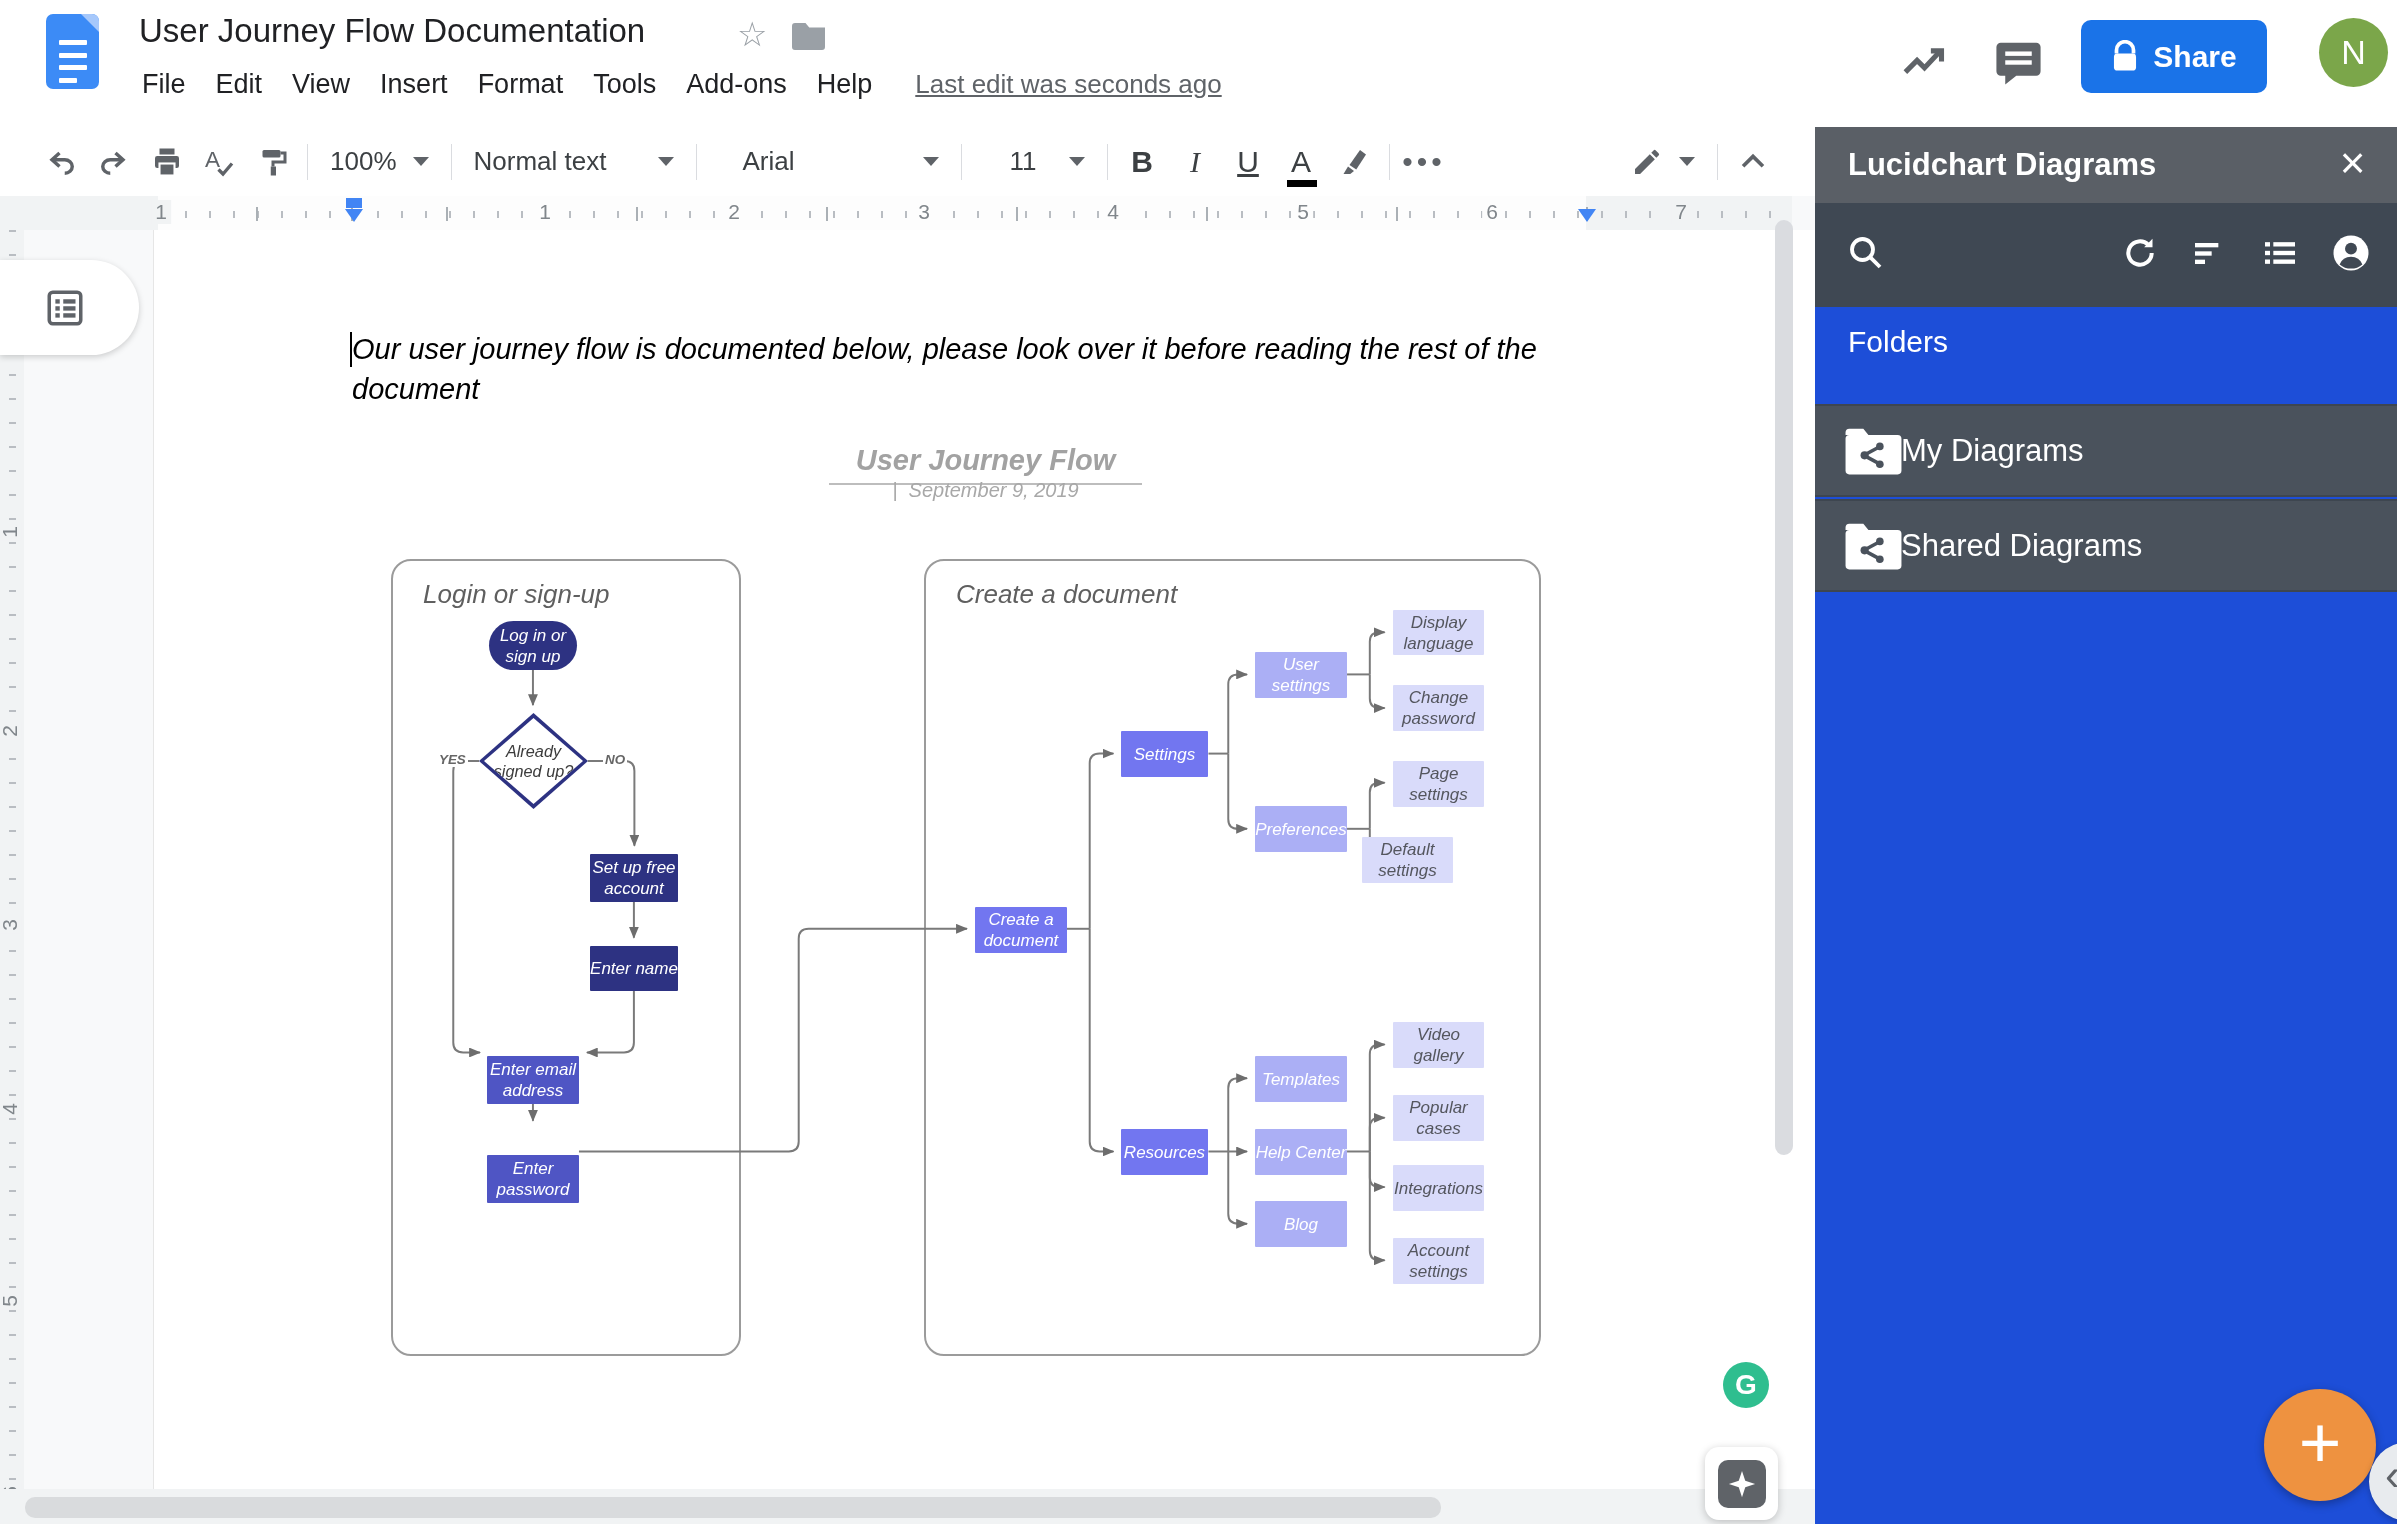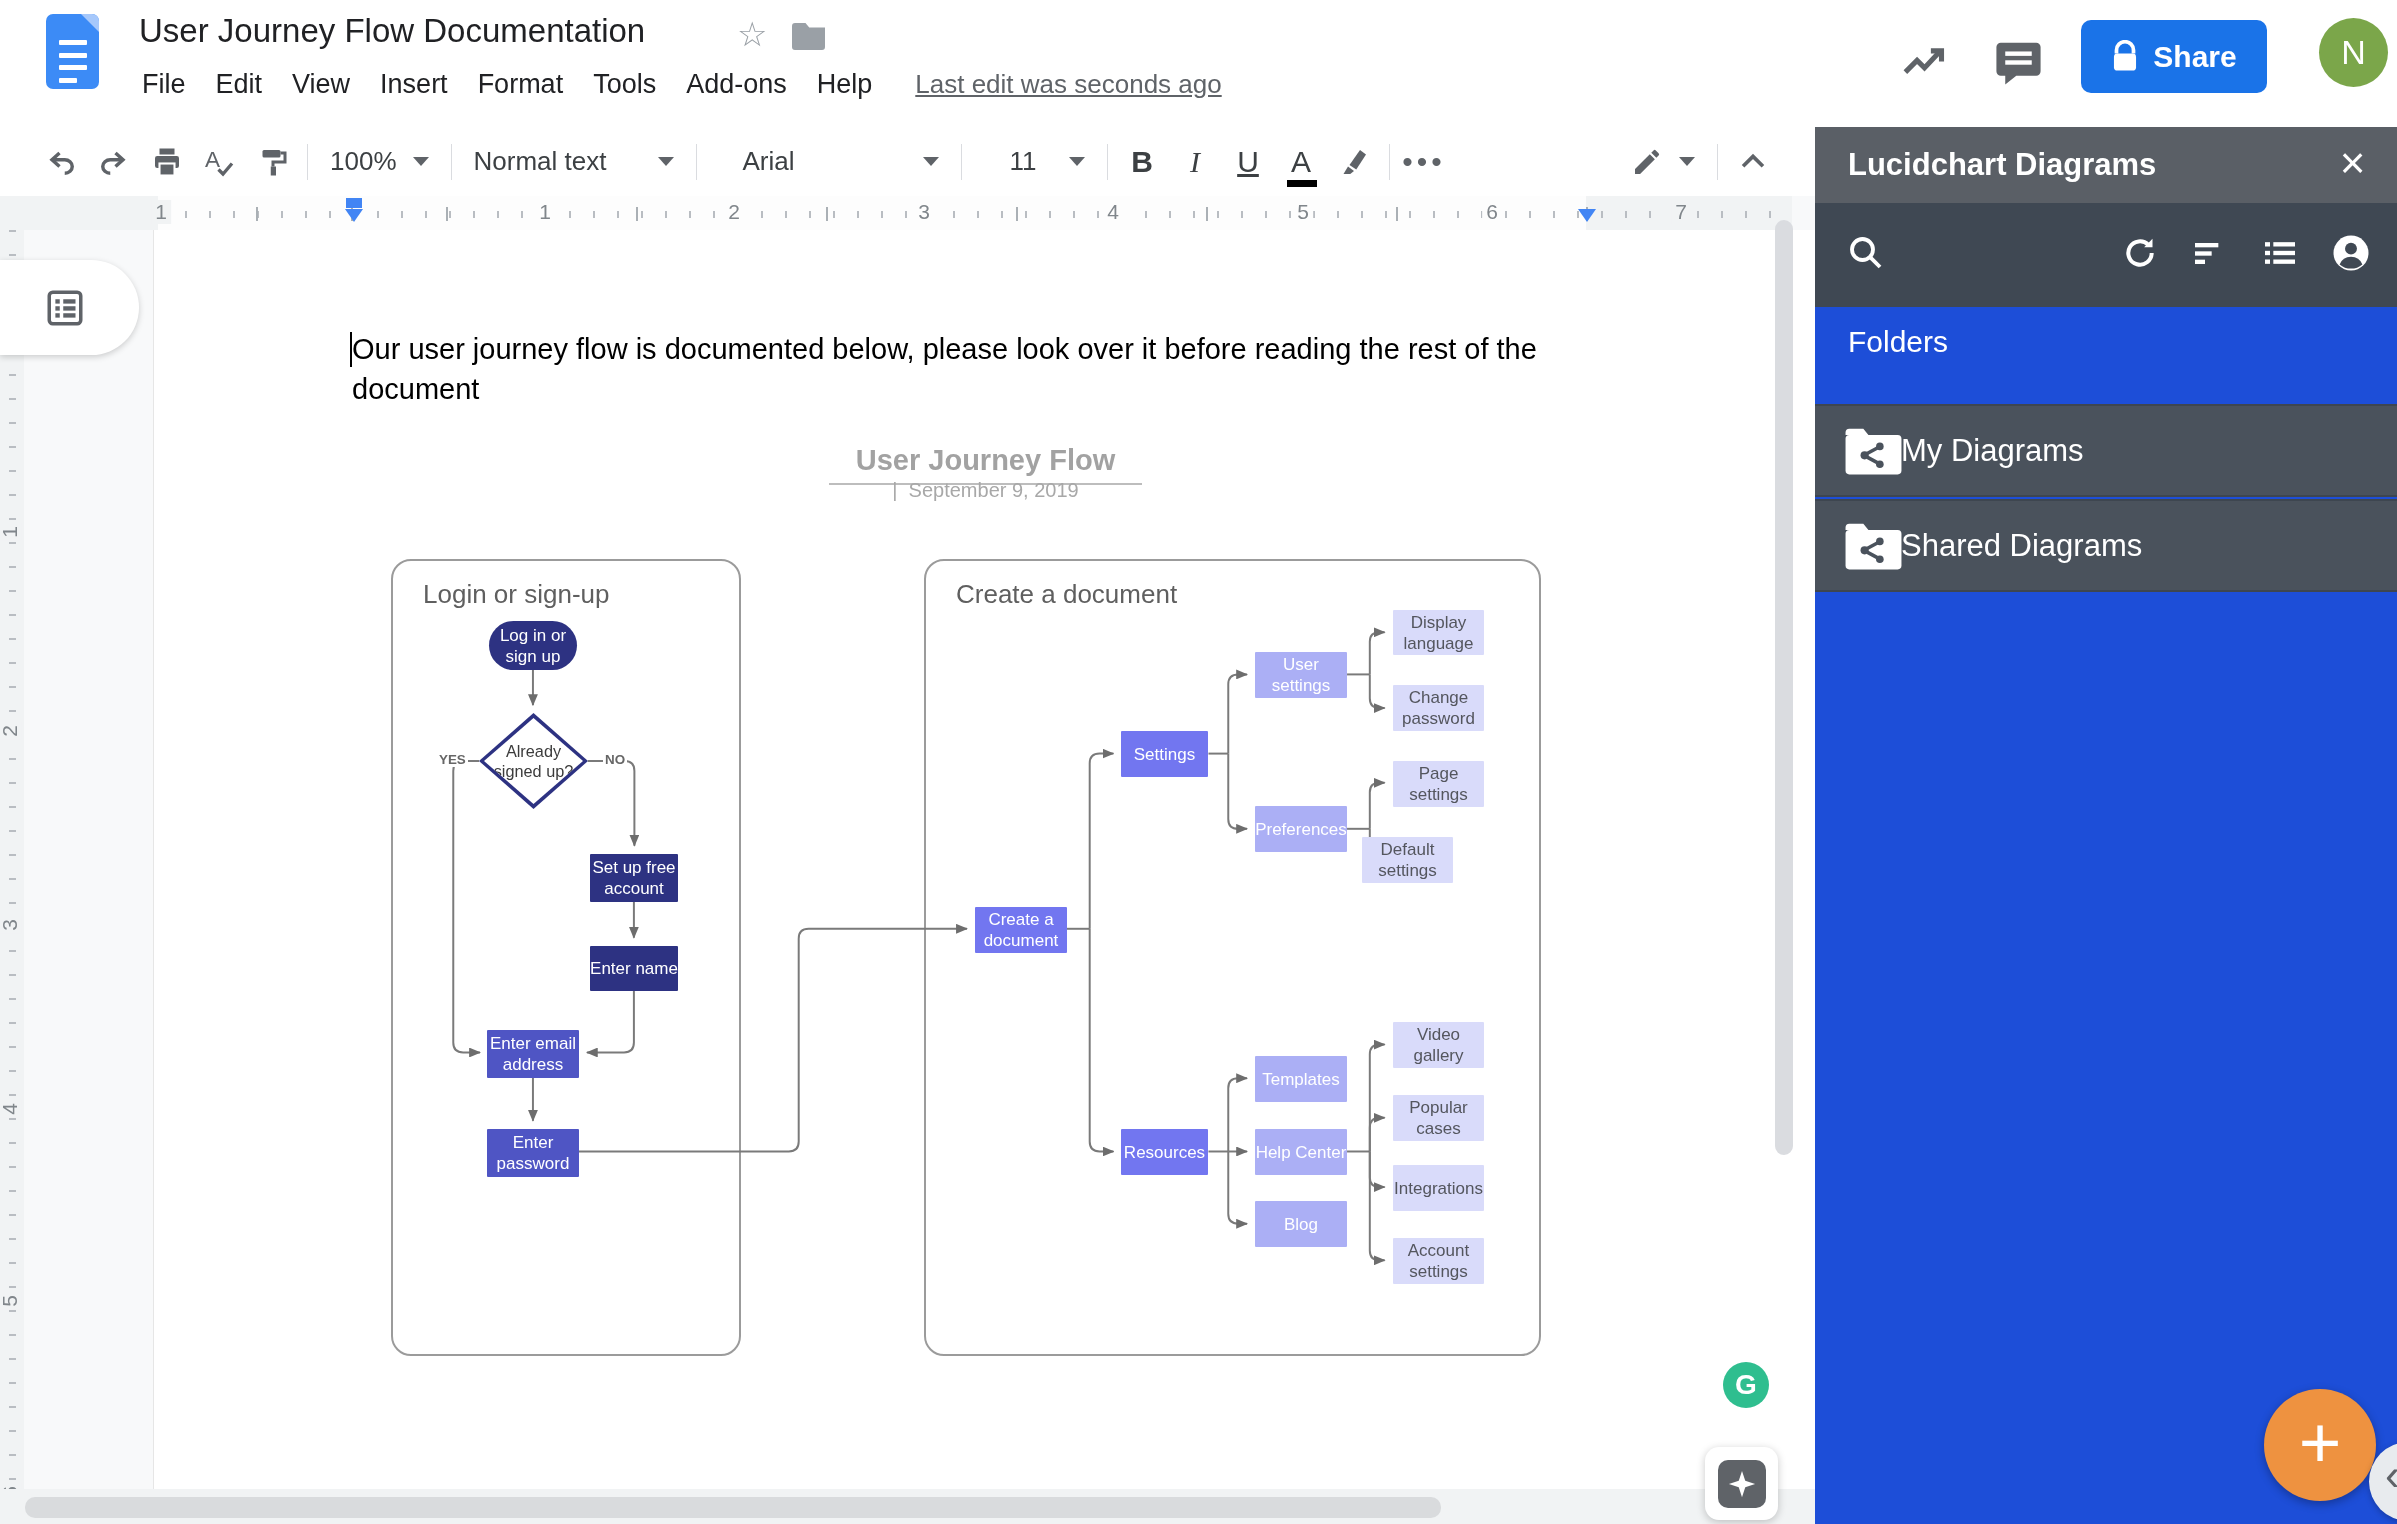--- a/index.html
+++ b/index.html
@@ -45,33 +45,33 @@
   .h-num { position:absolute; top:4px; transform:translateX(-50%); font-size:21px; color:#80868b; background:inherit; padding:0 4px; }
   .ind-sq { position:absolute; left:346px; top:2px; width:16px; height:10px; background:#4285f4; }
   .ind-tri { position:absolute; top:13px; width:0; height:0; border-left:9px solid transparent; border-right:9px solid transparent; border-top:13px solid #4285f4; }
   .v-ruler { position:absolute; left:0; top:230px; width:24px; height:1259px; background:#f1f3f4; z-index:20; }
   .v-ruler .ticks { position:absolute; left:9px; top:0; width:7px; height:1259px;
       background:repeating-linear-gradient(to bottom,#b9bdc2 0 2px,transparent 2px 24px); }
   .v-num { position:absolute; left:1px; transform:rotate(-90deg); font-size:21px; color:#80868b; background:#f1f3f4; padding:0 3px; }
 
   
   .doc-area { position:absolute; left:0; top:230px; width:1815px; height:1259px; background:#f8f9fa; }
-  .page { position:absolute; left:153px; top:0; width:1948px; height:1259px; background:#fff; border-left:1px solid #e6e6e6; border-right:3px solid #8b5cf6; }
+  .page { position:absolute; left:153px; top:0; width:1948px; height:1259px; background:#fff; border-left:1px solid #e6e6e6; border-right:3px solid #8b5cf6;font-style:italic; }
   .para { position:absolute; left:198px; top:99px; width:1228px; font-size:29px; line-height:40px; color:#000; }
   .caret-line { position:absolute; left:196px; top:102px; width:2px; height:35px; background:#000; }
 
   .dg-title { position:absolute; left:675px; top:214px; width:313px; text-align:center; font-size:29px; font-weight:700; color:#a2a2a2; border-bottom:2px solid #bdbdbd; padding-bottom:6px; }
   .dg-date { position:absolute; left:675px; top:249px; width:313px; text-align:center; font-size:20px; color:#a8a8a8; white-space:pre; }
 
   .container-box { position:absolute; border:2px solid #9b9b9b; border-radius:20px; background:transparent; }
   .container-label { position:absolute; left:30px; top:18px; font-size:26px; color:#5f5f5f; white-space:nowrap; }
 
   .nd { position:absolute; display:flex; align-items:center; justify-content:center; text-align:center; color:#fff; font-size:17px; line-height:21px; white-space:pre-line; border-radius:1px; }
   .navy { background:#2d3282; }
-  .mid  { background:#4f55c4; }
+  .mid  { background:#4f55c4;margin-top:26px; }
   .ind  { background:#7276f0; }
   .peri { background:#abaff5; }
   .lav  { background:#d9dbfa; color:#54565e; }
   .stadium { border-radius:26px; }
   .diamond-outer { position:absolute; clip-path:polygon(50% 0,100% 50%,50% 100%,0 50%); background:#2d3282; }
   .diamond-inner { position:absolute; left:5px; top:5px; right:5px; bottom:5px; clip-path:polygon(50% 0,100% 50%,50% 100%,0 50%); background:#fff; display:flex; align-items:center; justify-content:center; text-align:center; font-size:16.3px; line-height:20px; color:#3c3c3c; white-space:pre-line; }
   .edge-lbl { position:absolute; font-size:13.4px; font-weight:700; color:#666; background:#fff; padding:0 2px; z-index:6; }
   .conn-svg { position:absolute; left:0; top:0; z-index:4; }
   .nd,.diamond-outer { z-index:5; }
 

